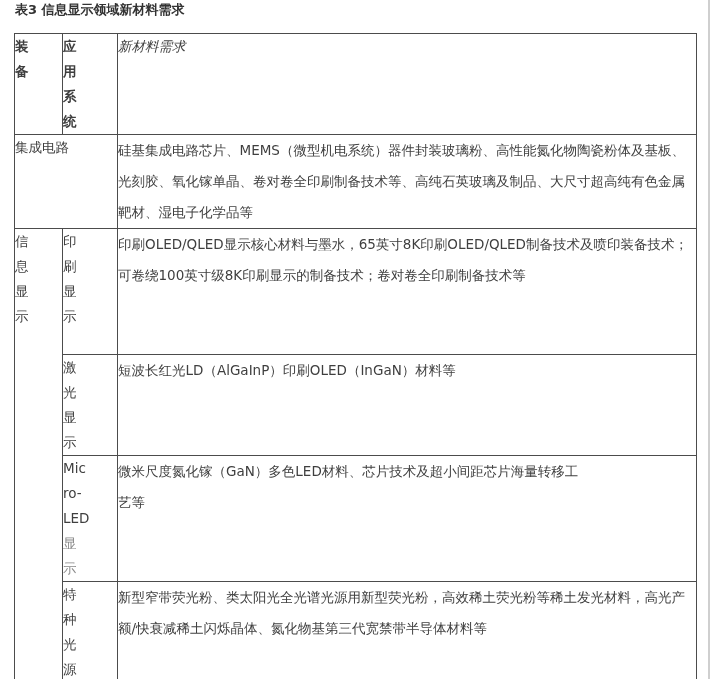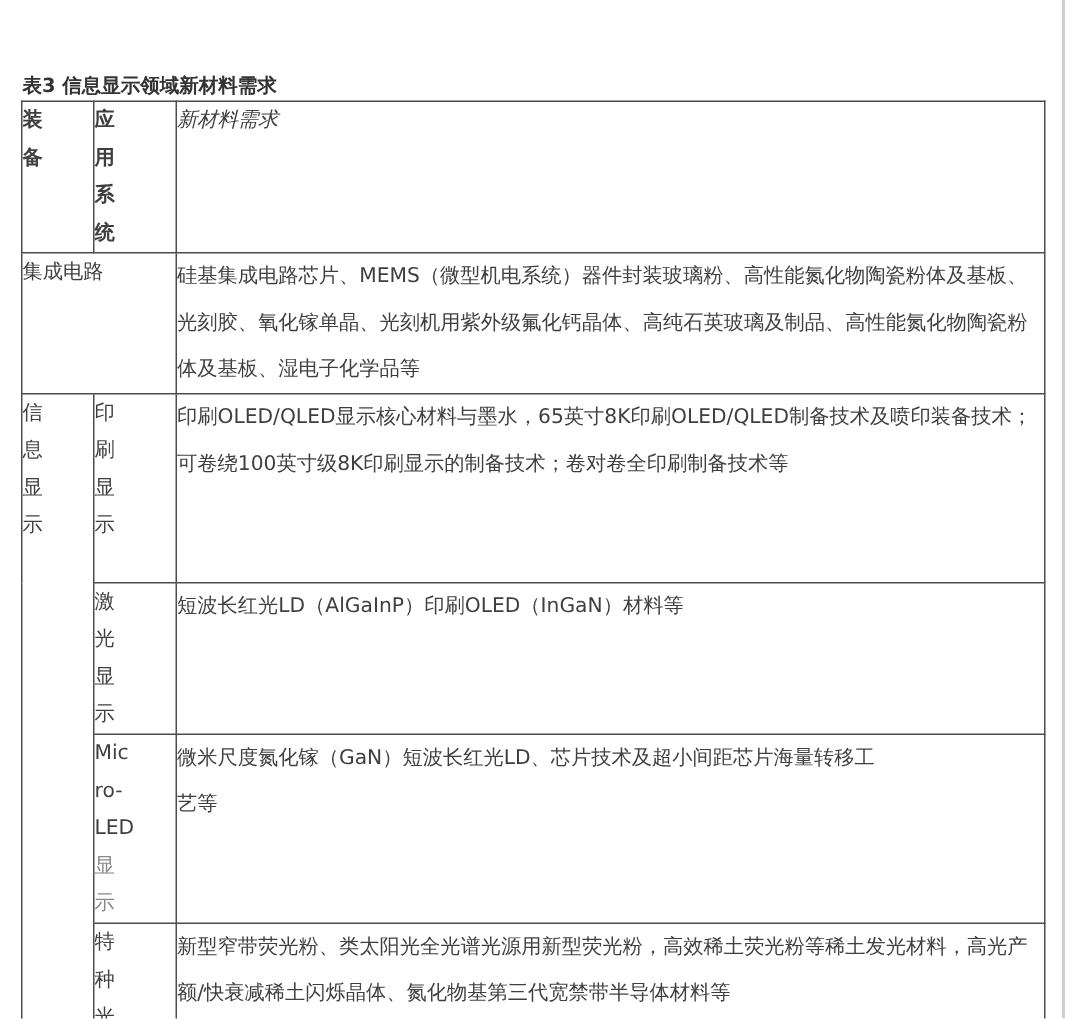--- a/index.html
+++ b/index.html
@@ -11,26 +11,25 @@
     width: 710px;
     height: 679px;
     position: relative;
     font-family: "DejaVu Sans", sans-serif;
     color: #3f3f3f;
     overflow: hidden;
   }
   .doc-title {
     box-sizing: border-box;
     height: 33px;
-    padding: 16px 0 0 15px;
+    padding: 2px 0 0 15px;
     font-size: 13px;
     font-weight: bold;
     color: #333333;
     line-height: 16px;
-    margin-top: 34px;
   }
   table.materials {
     border-collapse: collapse;
     table-layout: fixed;
     margin-left: 14px;
     width: 682px;
     border: 1px solid #4c4c4c;
     border-bottom-width: 2px;
   }
   table.materials th,
@@ -111,21 +110,21 @@
           <div class="vline" data-name="label-line">应</div>
           <div class="vline" data-name="label-line">用</div>
           <div class="vline" data-name="label-line">系</div>
           <div class="vline" data-name="label-line">统</div>
         </th>
     <th class="req-header" data-name="header-cell-requirement">新材料需求</th>
   </tr>
 
   <tr class="h-r0" data-name="row-integrated-circuits">
     <td class="eq-merged" colspan="2" data-name="cell-ic-equipment">集成电路</td>
-    <td class="req" data-name="cell-ic-requirement">硅基集成电路芯片、MEMS（微型机电系统）器件封装玻璃粉、高性能氮化物陶瓷粉体及基板、光刻胶、氧化镓单晶、光刻机用紫外级氟化钙晶体、高纯石英玻璃及制品、高性能氮化物陶瓷粉体及基板、湿电子化学品等</td>
+    <td class="req" data-name="cell-ic-requirement">硅基集成电路芯片、MEMS（微型机电系统）器件封装玻璃粉、高性能氮化物陶瓷粉体及基板、光刻胶、氧化镓单晶、卷对卷全印刷制备技术等、高纯石英玻璃及制品、大尺寸超高纯有色金属靶材、湿电子化学品等</td>
   </tr>
 
   <tr class="h-r1" data-name="row-printed-display">
     <td class="vcell vcell-eq" rowspan="4" data-name="cell-information-display-group">
           <div class="vline" data-name="label-line">信</div>
           <div class="vline" data-name="label-line">息</div>
           <div class="vline" data-name="label-line">显</div>
           <div class="vline" data-name="label-line">示</div>
         </td>
     <td class="vcell" data-name="cell-printed-display-system">
@@ -148,21 +147,21 @@
   </tr>
 
   <tr class="h-r3" data-name="row-microled-display">
     <td class="vcell" data-name="cell-microled-system">
           <div class="vline" data-name="label-line">Mic</div>
           <div class="vline" data-name="label-line">ro-</div>
           <div class="vline" data-name="label-line">LED</div>
           <div class="vline" data-name="label-line">显</div>
           <div class="vline" data-name="label-line">示</div>
         </td>
-    <td class="req" data-name="cell-microled-requirement">微米尺度氮化镓（GaN）短波长红光LD、芯片技术及超小间距芯片海量转移工
+    <td class="req" data-name="cell-microled-requirement">微米尺度氮化镓（GaN）多色LED材料、芯片技术及超小间距芯片海量转移工
 艺等</td>
   </tr>
 
   <tr class="h-r4" data-name="row-special-light-source">
     <td class="vcell" data-name="cell-special-light-source-system">
           <div class="vline" data-name="label-line">特</div>
           <div class="vline" data-name="label-line">种</div>
           <div class="vline" data-name="label-line">光</div>
           <div class="vline" data-name="label-line">源</div>
         </td>

